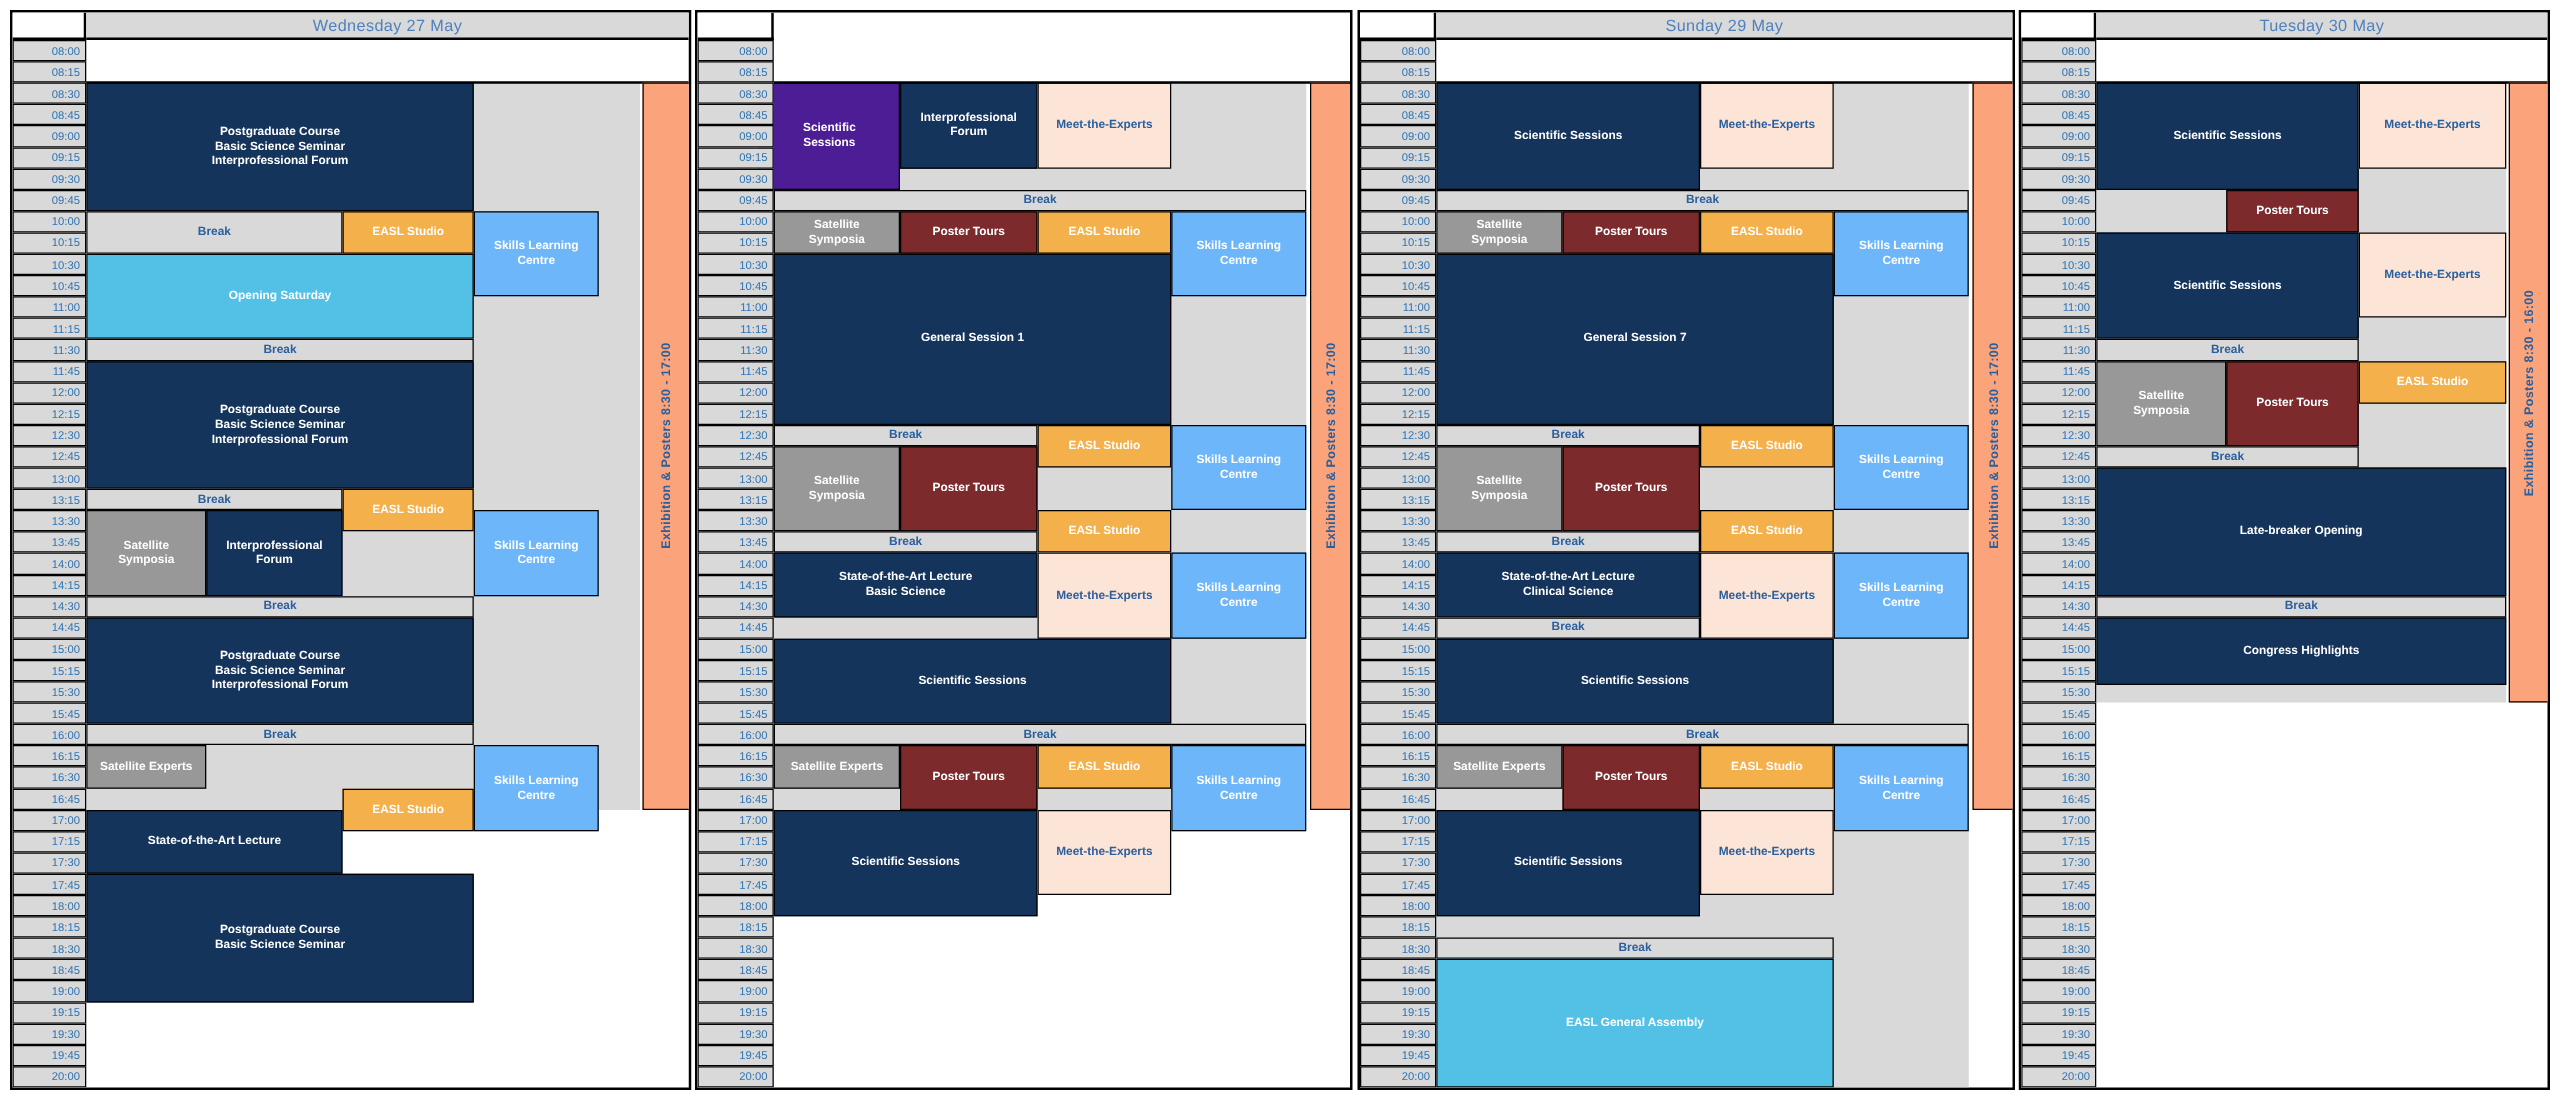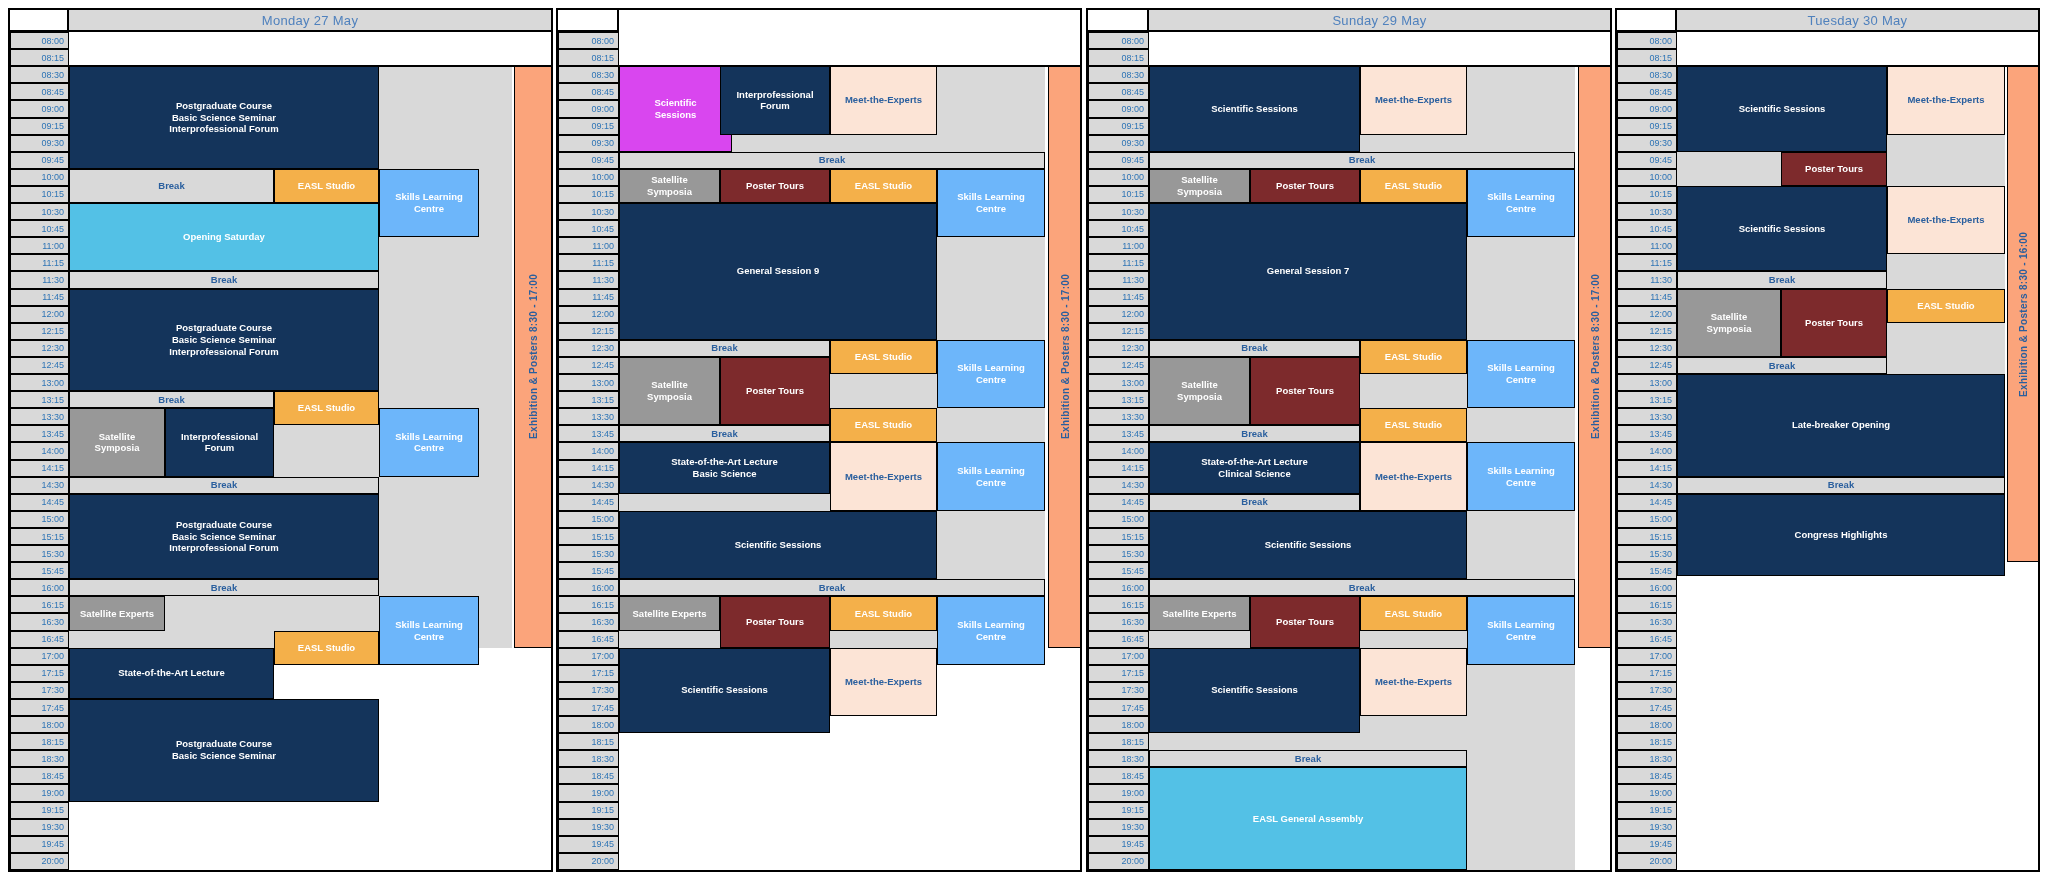--- a/index.html
+++ b/index.html
@@ -103,37 +103,37 @@
       <div class="cell time-cell" style="left: 0px; top: 706.082px; width: 59px; height: 17.102px; background: rgb(217, 217, 217); color: rgb(46, 116, 181);">18:00</div>
       <div class="cell time-cell" style="left: 0px; top: 723.184px; width: 59px; height: 17.102px; background: rgb(217, 217, 217); color: rgb(46, 116, 181);">18:15</div>
       <div class="cell time-cell" style="left: 0px; top: 740.286px; width: 59px; height: 17.102px; background: rgb(217, 217, 217); color: rgb(46, 116, 181);">18:30</div>
       <div class="cell time-cell" style="left: 0px; top: 757.388px; width: 59px; height: 17.102px; background: rgb(217, 217, 217); color: rgb(46, 116, 181);">18:45</div>
       <div class="cell time-cell" style="left: 0px; top: 774.49px; width: 59px; height: 17.102px; background: rgb(217, 217, 217); color: rgb(46, 116, 181);">19:00</div>
       <div class="cell time-cell" style="left: 0px; top: 791.592px; width: 59px; height: 17.102px; background: rgb(217, 217, 217); color: rgb(46, 116, 181);">19:15</div>
       <div class="cell time-cell" style="left: 0px; top: 808.694px; width: 59px; height: 17.102px; background: rgb(217, 217, 217); color: rgb(46, 116, 181);">19:30</div>
       <div class="cell time-cell" style="left: 0px; top: 825.796px; width: 59px; height: 17.102px; background: rgb(217, 217, 217); color: rgb(46, 116, 181);">19:45</div>
       <div class="cell time-cell" style="left: 0px; top: 842.898px; width: 59px; height: 17.102px; background: rgb(217, 217, 217); color: rgb(46, 116, 181);">20:00</div>
       <div class="cell corner" style="left: 0px; top: 0px; width: 59px; height: 22px;"></div>
-      <div class="cell day-title" style="left: 59px; top: 0px; width: 482px; height: 22px; background: rgb(217, 217, 217); color: rgb(79, 129, 189);">Monday 27 May</div>
+      <div class="cell day-title" style="left: 59px; top: 0px; width: 482px; height: 22px; background: rgb(217, 217, 217); color: rgb(79, 129, 189);">Wednesday 27 May</div>
     </div>
     <div class="group" style="left: 556px; top: 8px; width: 526px; height: 864px;">
       <div class="cell bg-rect" style="background: rgb(217, 217, 217); left: 61px; top: 56.2041px; width: 426px; height: 581.469px;"></div>
-      <div class="cell session" style="left: 61px; top: 56.2041px; width: 113px; height: 85.5102px; background: #d946ef; color: rgb(255, 255, 255);">Scientific
+      <div class="cell session" style="left: 49px; top: 56.2041px; width: 113px; height: 85.5102px; background: #4c1d95; color: rgb(255, 255, 255);">Scientific
 Sessions</div>
       <div class="cell session" style="left: 162px; top: 56.2041px; width: 110px; height: 68.4082px; background: rgb(20, 52, 91); color: rgb(255, 255, 255);">Interprofessional
 Forum</div>
       <div class="cell session" style="left: 272px; top: 56.2041px; width: 107px; height: 68.4082px; background: rgb(252, 228, 214); color: rgb(42, 95, 158);">Meet-the-Experts</div>
       <div class="cell session" style="left: 61px; top: 141.714px; width: 426px; height: 17.102px; background: rgb(217, 217, 217); color: rgb(42, 95, 158);">Break</div>
       <div class="cell session" style="left: 61px; top: 158.816px; width: 101px; height: 34.2041px; background: rgb(152, 152, 152); color: rgb(255, 255, 255);">Satellite
 Symposia</div>
       <div class="cell session" style="left: 162px; top: 158.816px; width: 110px; height: 34.2041px; background: rgb(125, 42, 44); color: rgb(255, 255, 255);">Poster Tours</div>
       <div class="cell session" style="left: 272px; top: 158.816px; width: 107px; height: 34.2041px; background: rgb(244, 176, 74); color: rgb(255, 255, 255);">EASL Studio</div>
       <div class="cell session" style="left: 379px; top: 158.816px; width: 108px; height: 68.4082px; background: rgb(109, 182, 250); color: rgb(255, 255, 255);">Skills Learning
 Centre</div>
-      <div class="cell session" style="left: 61px; top: 193.02px; width: 318px; height: 136.816px; background: rgb(20, 52, 91); color: rgb(255, 255, 255);">General Session 9</div>
+      <div class="cell session" style="left: 61px; top: 193.02px; width: 318px; height: 136.816px; background: rgb(20, 52, 91); color: rgb(255, 255, 255);">General Session 1</div>
       <div class="cell session" style="left: 61px; top: 329.837px; width: 211px; height: 17.102px; background: rgb(217, 217, 217); color: rgb(42, 95, 158);">Break</div>
       <div class="cell session" style="left: 272px; top: 329.837px; width: 107px; height: 34.2041px; background: rgb(244, 176, 74); color: rgb(255, 255, 255);">EASL Studio</div>
       <div class="cell session" style="left: 379px; top: 329.837px; width: 108px; height: 68.4082px; background: rgb(109, 182, 250); color: rgb(255, 255, 255);">Skills Learning
 Centre</div>
       <div class="cell session" style="left: 61px; top: 346.939px; width: 101px; height: 68.4082px; background: rgb(152, 152, 152); color: rgb(255, 255, 255);">Satellite
 Symposia</div>
       <div class="cell session" style="left: 162px; top: 346.939px; width: 110px; height: 68.4082px; background: rgb(125, 42, 44); color: rgb(255, 255, 255);">Poster Tours</div>
       <div class="cell session" style="left: 272px; top: 398.245px; width: 107px; height: 34.2041px; background: rgb(244, 176, 74); color: rgb(255, 255, 255);">EASL Studio</div>
       <div class="cell session" style="left: 61px; top: 415.347px; width: 211px; height: 17.102px; background: rgb(217, 217, 217); color: rgb(42, 95, 158);">Break</div>
       <div class="cell session" style="left: 61px; top: 432.449px; width: 211px; height: 51.3061px; background: rgb(20, 52, 91); color: rgb(255, 255, 255);">State-of-the-Art Lecture
@@ -307,21 +307,21 @@
       <div class="cell session" style="left: 60px; top: 175.918px; width: 210px; height: 85.5102px; background: rgb(20, 52, 91); color: rgb(255, 255, 255);">Scientific Sessions</div>
       <div class="cell session" style="left: 270px; top: 175.918px; width: 118px; height: 68.4082px; background: rgb(252, 228, 214); color: rgb(42, 95, 158);">Meet-the-Experts</div>
       <div class="cell session" style="left: 60px; top: 261.429px; width: 210px; height: 17.102px; background: rgb(217, 217, 217); color: rgb(42, 95, 158);">Break</div>
       <div class="cell session" style="left: 60px; top: 278.531px; width: 104px; height: 68.4082px; background: rgb(152, 152, 152); color: rgb(255, 255, 255);">Satellite
 Symposia</div>
       <div class="cell session" style="left: 164px; top: 278.531px; width: 106px; height: 68.4082px; background: rgb(125, 42, 44); color: rgb(255, 255, 255);">Poster Tours</div>
       <div class="cell session" style="left: 270px; top: 278.531px; width: 118px; height: 34.2041px; background: rgb(244, 176, 74); color: rgb(255, 255, 255);">EASL Studio</div>
       <div class="cell session" style="left: 60px; top: 346.939px; width: 210px; height: 17.102px; background: rgb(217, 217, 217); color: rgb(42, 95, 158);">Break</div>
       <div class="cell session" style="left: 60px; top: 364.041px; width: 328px; height: 102.612px; background: rgb(20, 52, 91); color: rgb(255, 255, 255);">Late-breaker Opening</div>
       <div class="cell session" style="left: 60px; top: 466.653px; width: 328px; height: 17.102px; background: rgb(217, 217, 217); color: rgb(42, 95, 158);">Break</div>
-      <div class="cell session" style="left: 60px; top: 483.755px; width: 328px; height: 82px; background: rgb(20, 52, 91); color: rgb(255, 255, 255);">Congress Highlights</div>
+      <div class="cell session" style="left: 60px; top: 483.755px; width: 328px; height: 54px; background: rgb(20, 52, 91); color: rgb(255, 255, 255);">Congress Highlights</div>
       <div class="cell toprule" style="left: 0px; top: 55.2041px; width: 421px; height: 2px;"></div>
       <div class="cell bar" style="left: 390px; top: 56.2041px; width: 33px; height: 495.959px; background: rgb(251, 164, 123);">
         <span style="color: rgb(42, 95, 158);">Exhibition &amp; Posters 8:30 - 16:00</span>
       </div>
       <div class="cell time-cell" style="left: 0px; top: 22px; width: 60px; height: 17.102px; background: rgb(217, 217, 217); color: rgb(46, 116, 181);">08:00</div>
       <div class="cell time-cell" style="left: 0px; top: 39.102px; width: 60px; height: 17.102px; background: rgb(217, 217, 217); color: rgb(46, 116, 181);">08:15</div>
       <div class="cell time-cell" style="left: 0px; top: 56.2041px; width: 60px; height: 17.102px; background: rgb(217, 217, 217); color: rgb(46, 116, 181);">08:30</div>
       <div class="cell time-cell" style="left: 0px; top: 73.3061px; width: 60px; height: 17.102px; background: rgb(217, 217, 217); color: rgb(46, 116, 181);">08:45</div>
       <div class="cell time-cell" style="left: 0px; top: 90.4082px; width: 60px; height: 17.102px; background: rgb(217, 217, 217); color: rgb(46, 116, 181);">09:00</div>
       <div class="cell time-cell" style="left: 0px; top: 107.51px; width: 60px; height: 17.102px; background: rgb(217, 217, 217); color: rgb(46, 116, 181);">09:15</div>

